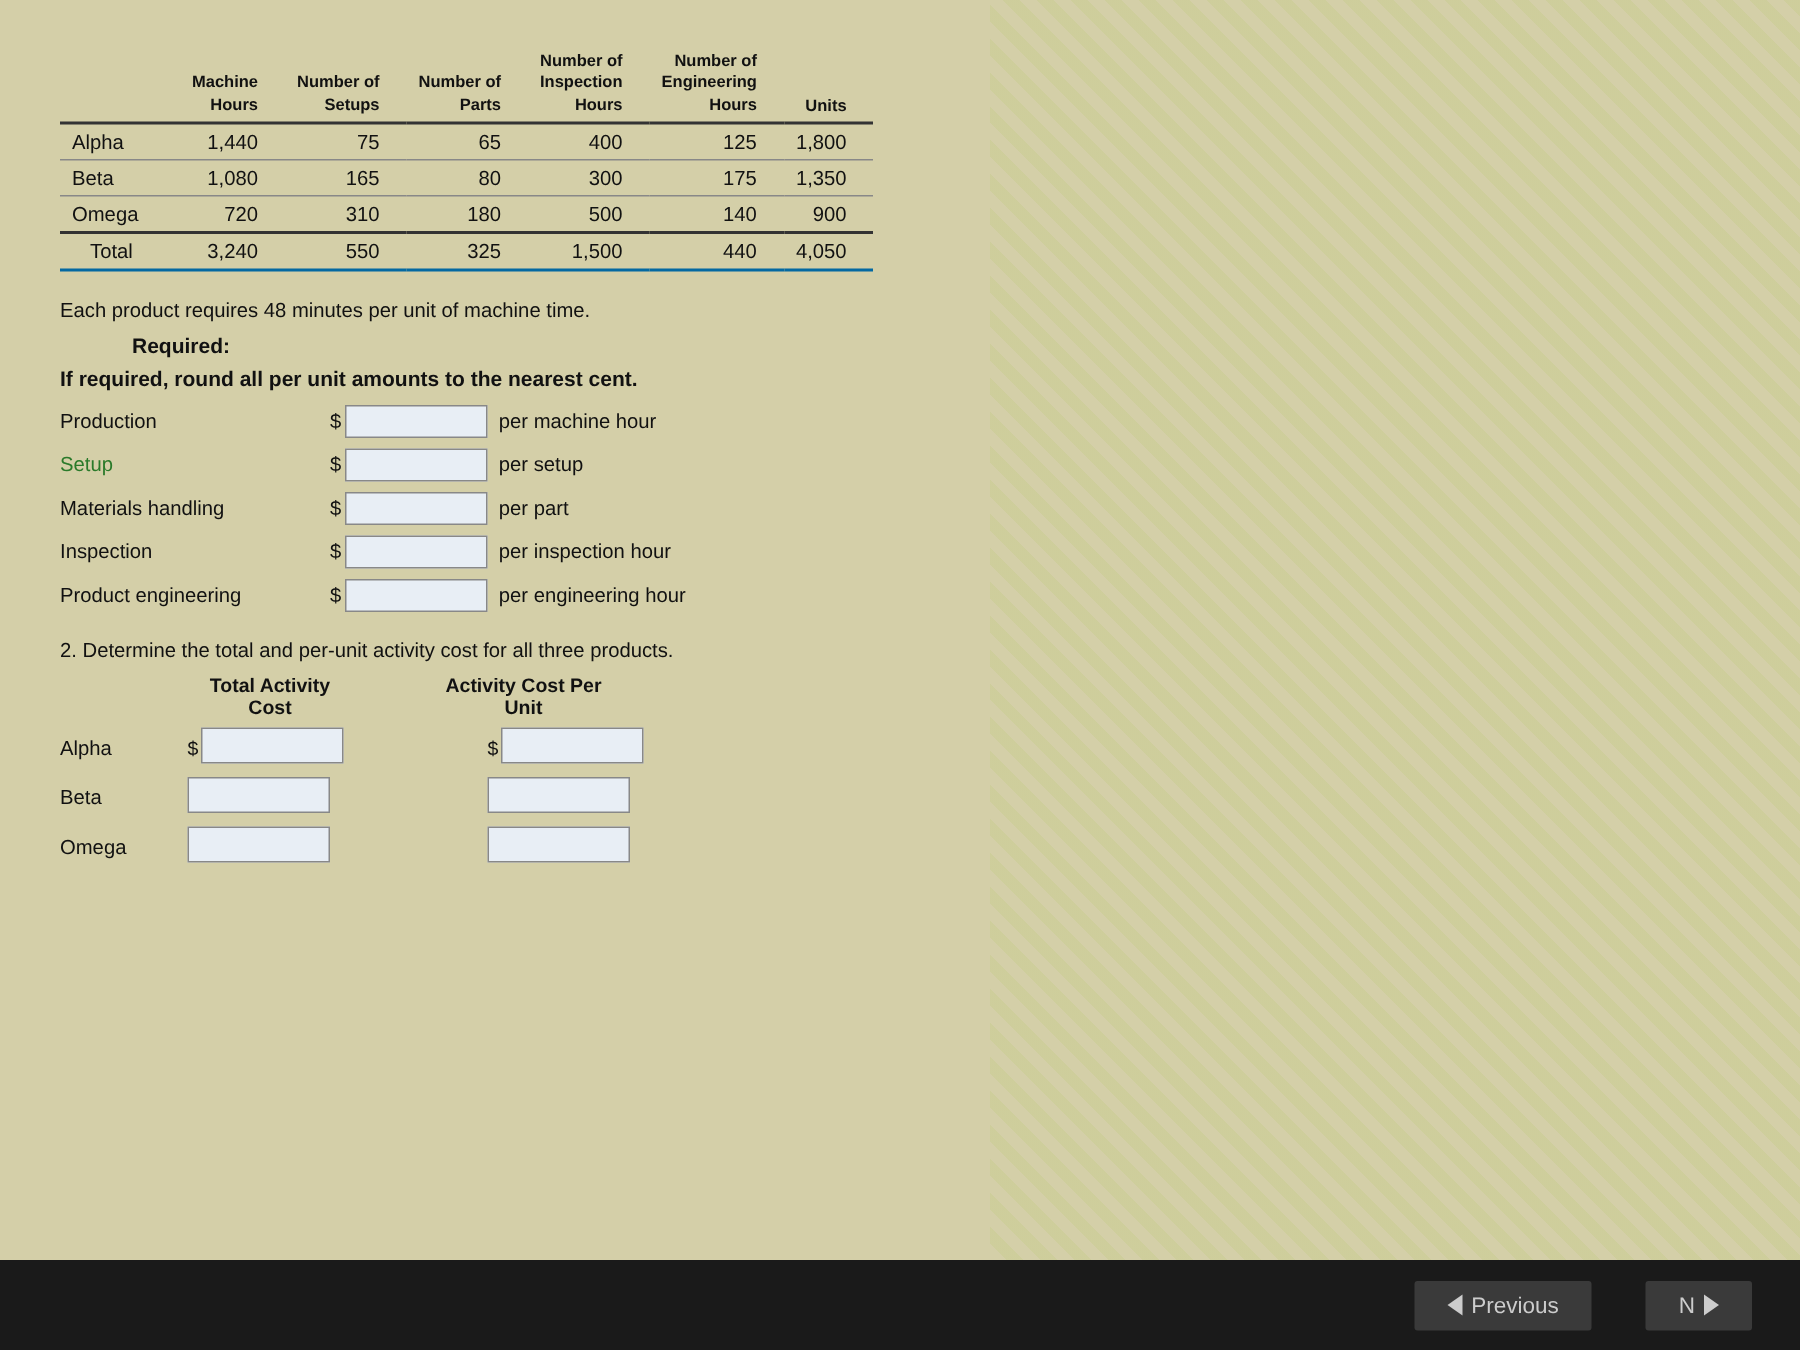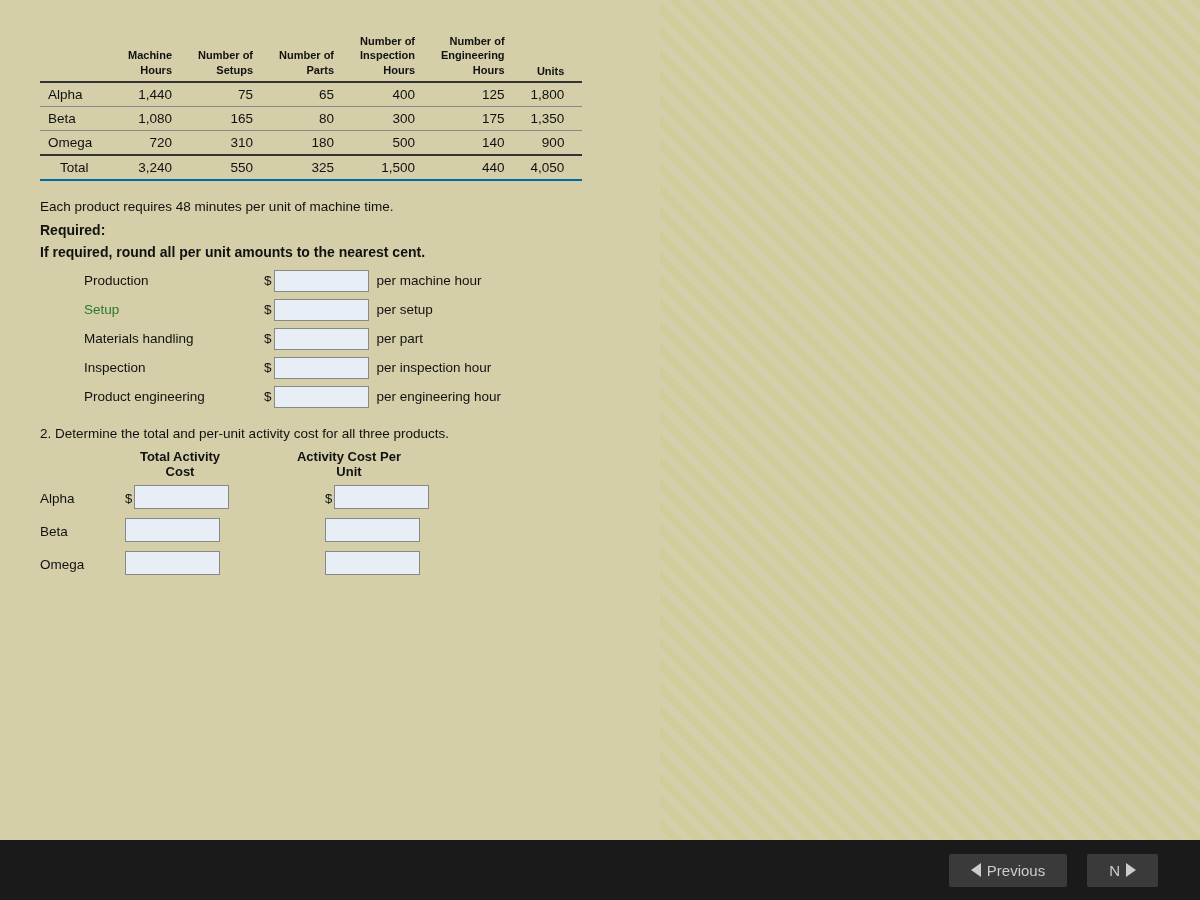--- a/index.html
+++ b/index.html
@@ -74,20 +74,21 @@
     }
     
     .note-text {
       font-size: 13.5px;
       margin-bottom: 8px;
     }
     .required-label {
       font-weight: bold;
       font-size: 14px;
       margin-bottom: 6px;
+      margin-left: 48px;
     }
     .instruction-text {
       font-weight: bold;
       font-size: 14px;
       margin-bottom: 10px;
     }
     
     .section-heading {
       font-size: 14px;
       margin-bottom: 10px;
@@ -97,21 +98,20 @@
       text-decoration: none;
     }
     
     .activity-form {
       margin-bottom: 18px;
     }
     .activity-row {
       display: flex;
       align-items: center;
       margin-bottom: 7px;
-      margin-left: 44px;
     }
     .activity-label {
       width: 180px;
       font-size: 13.5px;
     }
     .activity-label.green {
       color: #2a7a2a;
     }
     .dollar-sign {
       font-size: 13.5px;
@@ -153,22 +153,22 @@
       font-size: 13px;
       margin-right: 2px;
     }
     
     .bottom-bar {
       background: #1a1a1a;
       height: 60px;
       display: flex;
       align-items: center;
       justify-content: flex-end;
-      padding: 0 42px;
-      gap: 20px;
+      padding: 0 32px;
+      gap: 36px;
     }
     .bottom-btn {
       background: #3a3a3a;
       color: #ccc;
       border: none;
       padding: 8px 22px;
       font-size: 15px;
       cursor: pointer;
       display: flex;
       align-items: center;

